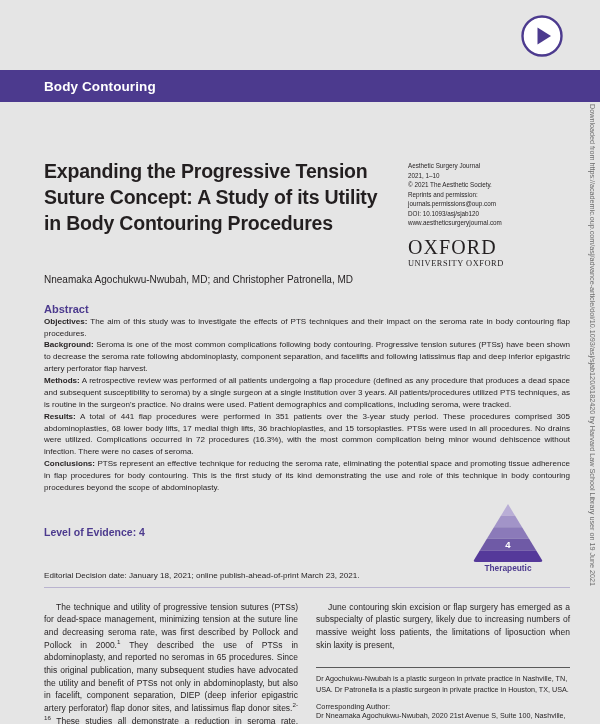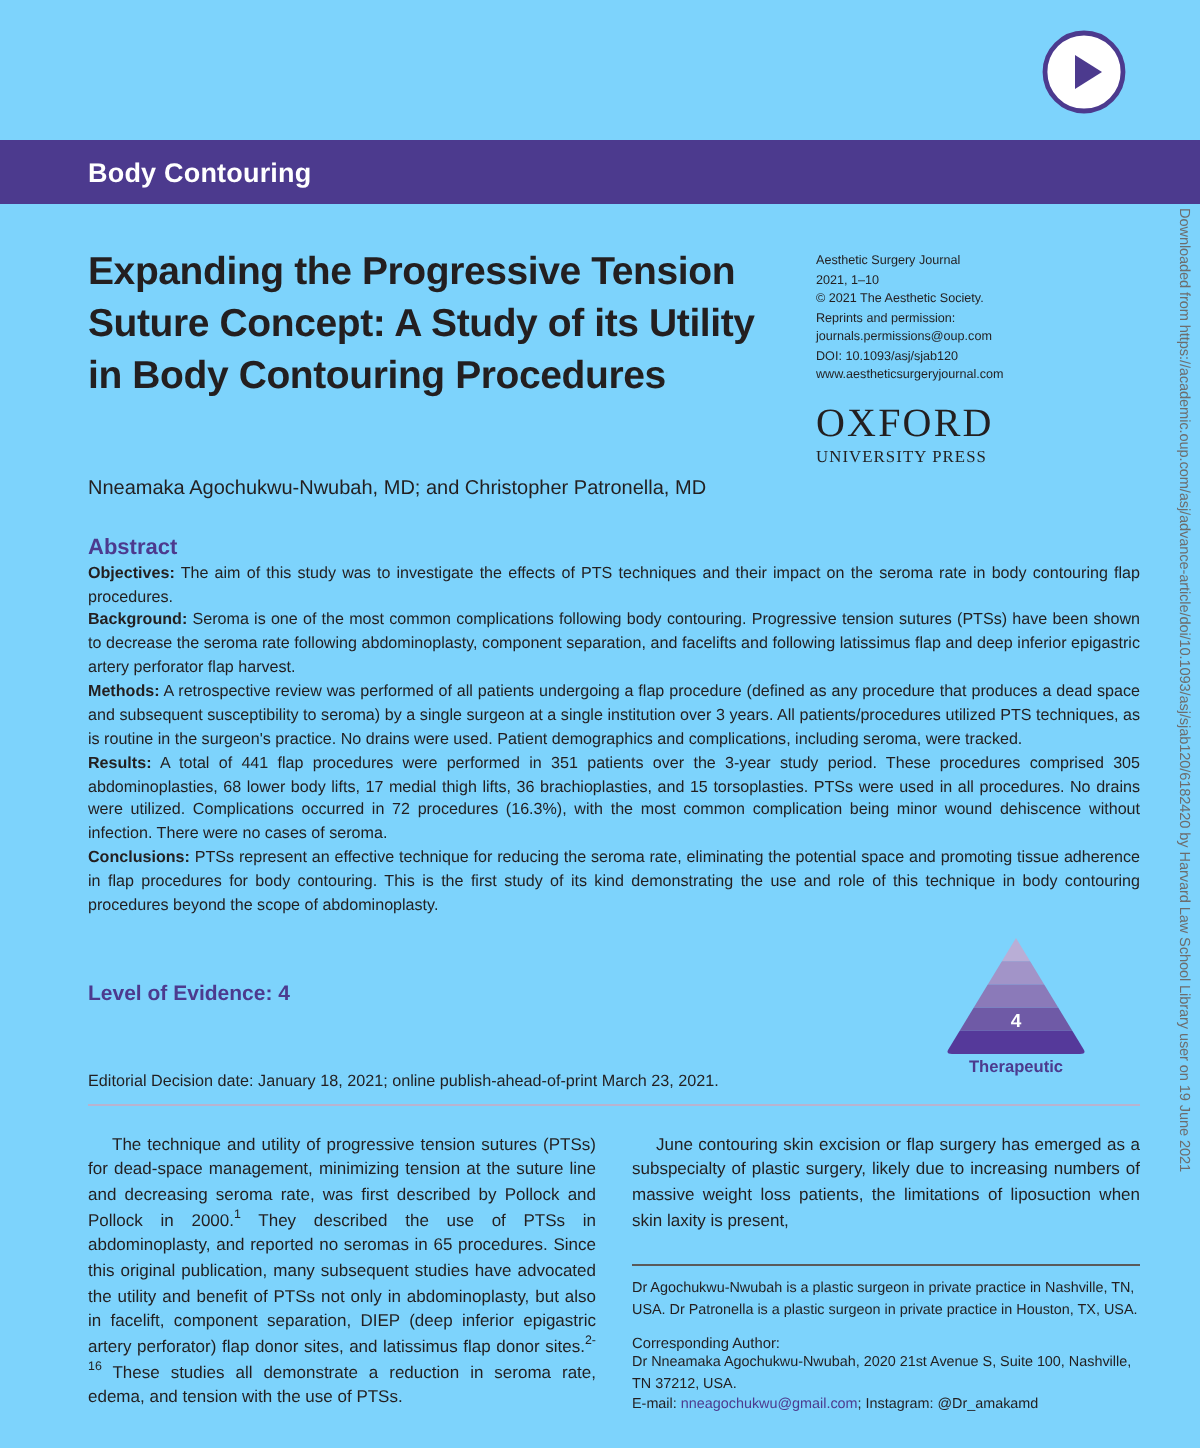--- a/index.html
+++ b/index.html
@@ -12,21 +12,21 @@
     background: #ffffff;
     font-family: "Liberation Sans", sans-serif;
     color: #231f20;
     overflow: hidden;
     position: relative;
   }
   .page {
     position: relative;
     width: 600px;
     height: 724px;
-    background: #7dd3fc;
+    background: #e5e5e5;
     box-sizing: border-box;
   }
 
   
   .topbar {
     position: relative;
     height: 70px;
   }
   .play-btn {
     position: absolute;
@@ -50,20 +50,21 @@
     font-weight: bold;
     font-size: 13.5px;
     letter-spacing: 0.1px;
   }
 
   
   .title-row {
     display: flex;
     padding: 22px 30px 0 44px;
     box-sizing: border-box;
+    margin-top: 35px;
   }
   .title-col {
     width: 350px;
     flex: 0 0 350px;
   }
   .doc-title {
     font-size: 19.5px;
     font-weight: bold;
     line-height: 1.33;
     color: #231f20;
@@ -265,21 +266,21 @@
     <div class="meta-col">
       <div class="meta-line">Aesthetic Surgery Journal</div>
       <div class="meta-line">2021, 1–10</div>
       <div class="meta-line">© 2021 The Aesthetic Society.</div>
       <div class="meta-line">Reprints and permission:</div>
       <div class="meta-line">journals.permissions@oup.com</div>
       <div class="meta-line">DOI: 10.1093/asj/sjab120</div>
       <div class="meta-line">www.aestheticsurgeryjournal.com</div>
       <div class="oup-logo">
         <div class="oup-main">OXFORD</div>
-        <div class="oup-sub">UNIVERSITY PRESS</div>
+        <div class="oup-sub">UNIVERSITY OXFORD</div>
       </div>
     </div>
   </div>
 
   <div class="abstract-wrap">
     <div class="abstract-heading">Abstract</div>
 
     <p class="abs-para">
       <span class="abs-label">Objectives:</span>
       <span>The aim of this study was to investigate the effects of PTS techniques and their impact on the seroma rate in body contouring flap procedures.</span>

